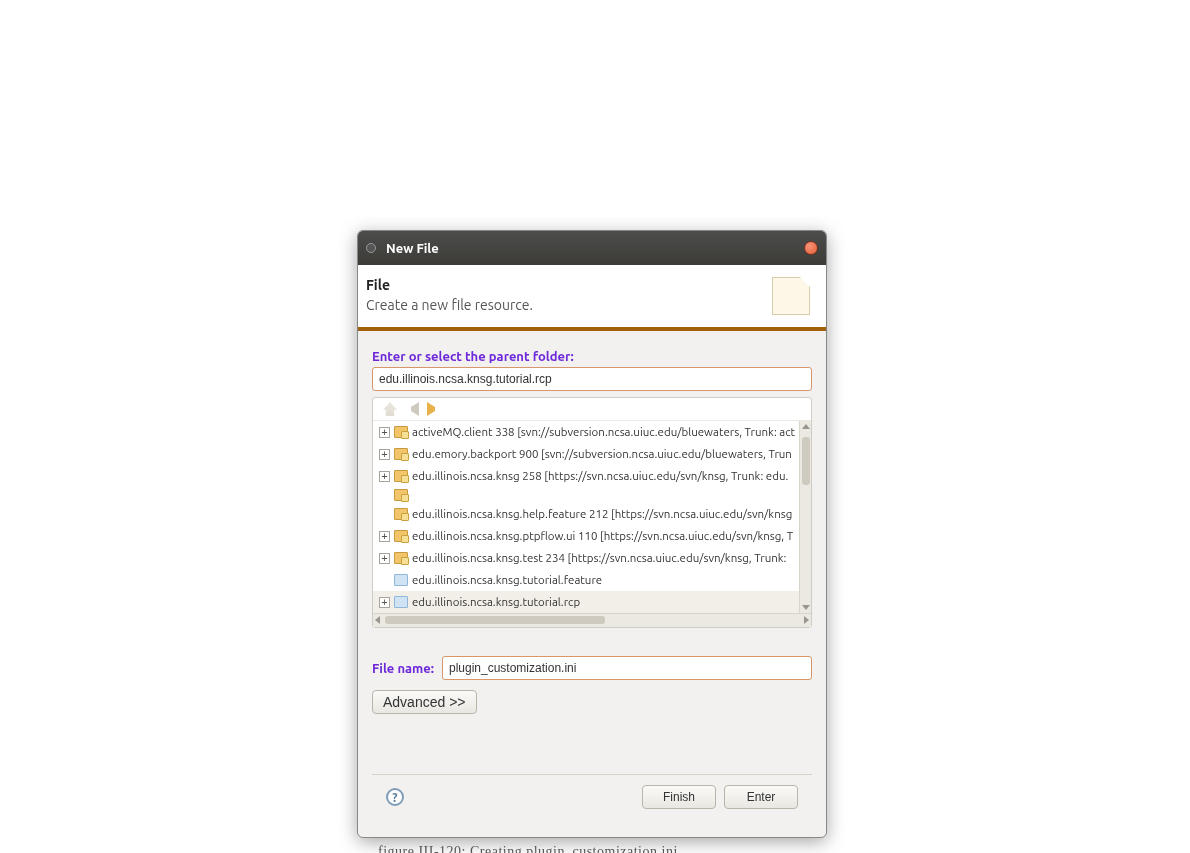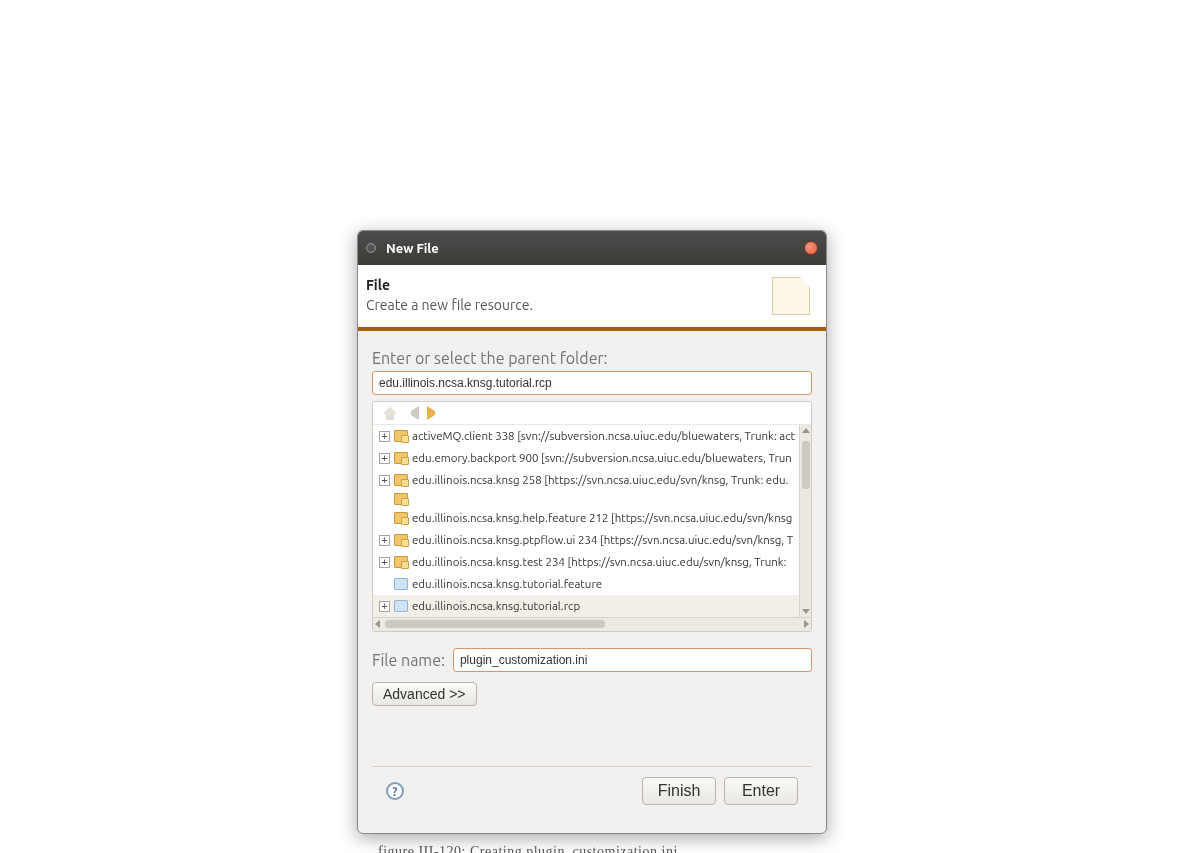--- a/index.html
+++ b/index.html
@@ -74,23 +74,24 @@
     content:"";
     position:absolute; top:-1px; right:-1px;
     border-width: 0 10px 10px 0;
     border-style: solid;
     border-color: transparent #fff transparent transparent;
   }
   .body-area {
     padding: 10px 14px 14px 14px;
   }
   .field-label {
-    font-size: 16px;
-    color: #737373;
+    font-size: 13px;
+    color: #6d28d9;
     margin: 8px 0 4px 0;
+    font-weight: bold;
   }
   .text-input {
     width: 100%;
     border: 1px solid #d7976a;
     border-radius: 3px;
     padding: 4px 6px;
     font-size: 12px;
     background: #fff;
     color: #333;
     outline: none;
@@ -177,29 +178,29 @@
   }
   .hscroll .thumb{
     position:absolute; top:2px; left:12px; height:8px; width:220px;
     background:#cfcabf; border-radius:3px;
   }
   .hscroll .arrow{position:absolute;top:2px;width:0;height:0;border-top:4px solid transparent;border-bottom:4px solid transparent;}
   .hscroll .arrow.left{left:2px;border-right:5px solid #9b968c;}
   .hscroll .arrow.right{right:2px;border-left:5px solid #9b968c;}
   .filename-row{
     display:flex; align-items:center; gap:8px;
-    margin-top:16px;
+    margin-top:28px;
   }
   .filename-row .text-input{flex:1;}
   .btn{
     border:1px solid #bab5ab;
     background:linear-gradient(#fafaf8,#e9e7e1);
     border-radius:4px;
     padding:4px 12px;
-    font-size:16px;
+    font-size:12px;
     color:#333;
     cursor:pointer;
   }
   .btn.small{padding:3px 10px;font-size:14px;}
   .footer{
     border-top:1px solid #d8d4cc;
     margin-top:60px;
     padding: 10px 14px 14px 14px;
     display:flex; align-items:center;
   }
@@ -274,21 +275,21 @@
               <span class="node-icon repo"></span>
             </div>
             <div class="tree-row">
               <span class="expander spacer"></span>
               <span class="node-icon repo"></span>
               <span class="node-label">edu.illinois.ncsa.knsg.help.feature 212 [https://svn.ncsa.uiuc.edu/svn/knsg</span>
             </div>
             <div class="tree-row">
               <span class="expander">+</span>
               <span class="node-icon repo"></span>
-              <span class="node-label">edu.illinois.ncsa.knsg.ptpflow.ui 234 [https://svn.ncsa.uiuc.edu/svn/knsg, T</span>
+              <span class="node-label">edu.illinois.ncsa.knsg.ptpflow.ui 110 [https://svn.ncsa.uiuc.edu/svn/knsg, T</span>
             </div>
             <div class="tree-row">
               <span class="expander">+</span>
               <span class="node-icon repo"></span>
               <span class="node-label">edu.illinois.ncsa.knsg.test 234 [https://svn.ncsa.uiuc.edu/svn/knsg, Trunk:</span>
             </div>
             <div class="tree-row">
               <span class="expander spacer"></span>
               <span class="node-icon plain"></span>
               <span class="node-label">edu.illinois.ncsa.knsg.tutorial.feature</span>

